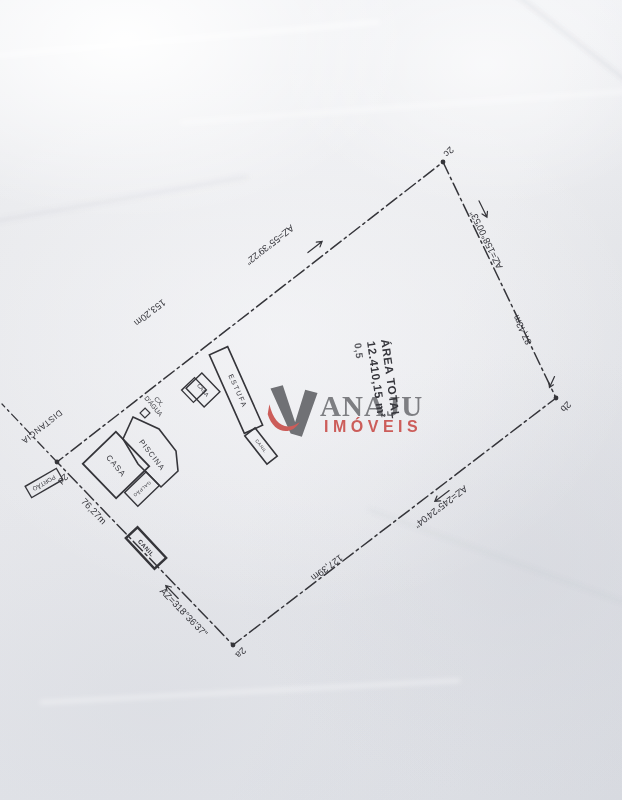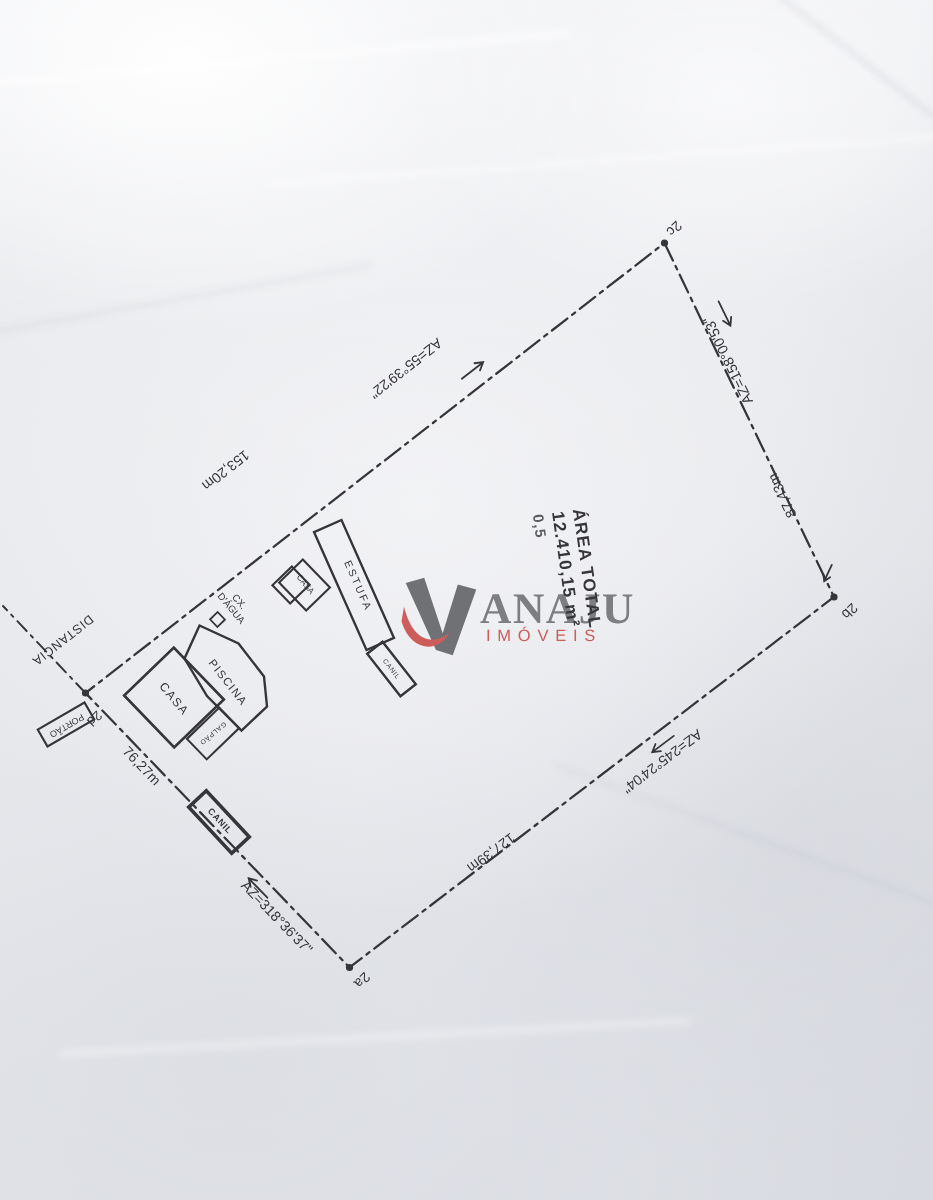--- a/index.html
+++ b/index.html
@@ -79,21 +79,21 @@
       </g>
     </g>
   </svg>
 
   <div style="position:absolute;left:0;top:0;opacity:.88;">
     <svg width="56" height="60" viewBox="0 0 100 100" style="position:absolute;left:266px;top:381px;">
       <path fill="#5f6064" d="M8 10 L30 4 L52 70 L70 12 L92 18 L64 96 L44 90 Z"></path>
       <path fill="#c84a46" d="M6 38 C14 72 34 88 60 70 C46 94 14 92 3 56 Z"></path>
     </svg>
     <div class="lbl wm-brand" style="left:320px;top:390px;font-size:29px;color:#6e6f73;letter-spacing:1px;">ANAJU</div>
-    <div class="lbl" style="left:324px;top:418px;font-size:11px;color:#c84a46;letter-spacing:4.5px;font-weight:400;">IMÓVEIS</div>
+    <div class="lbl" style="left:324px;top:418px;font-size:16px;color:#c84a46;letter-spacing:4.5px;font-weight:700;">IMÓVEIS</div>
   </div>
 
   <div class="lbl" style="left:270px;top:245px;font-size:9.5px;transform:translate(-50%,-50%) rotate(142deg);">AZ=55°39'22"</div>
   <div class="lbl" style="left:150px;top:313px;font-size:9.5px;transform:translate(-50%,-50%) rotate(142deg);">153,20m</div>
 
   <div class="lbl" style="left:486px;top:240px;font-size:9.5px;transform:translate(-50%,-50%) rotate(244deg);">AZ=158°00'53"</div>
   <div class="lbl" style="left:522px;top:330px;font-size:9.5px;transform:translate(-50%,-50%) rotate(244deg);">87,43m</div>
 
   <div class="lbl" style="left:441px;top:507px;font-size:9.5px;transform:translate(-50%,-50%) rotate(143deg);">AZ=245°24'04"</div>
   <div class="lbl" style="left:327px;top:568px;font-size:9.5px;transform:translate(-50%,-50%) rotate(143deg);">127,39m</div>

